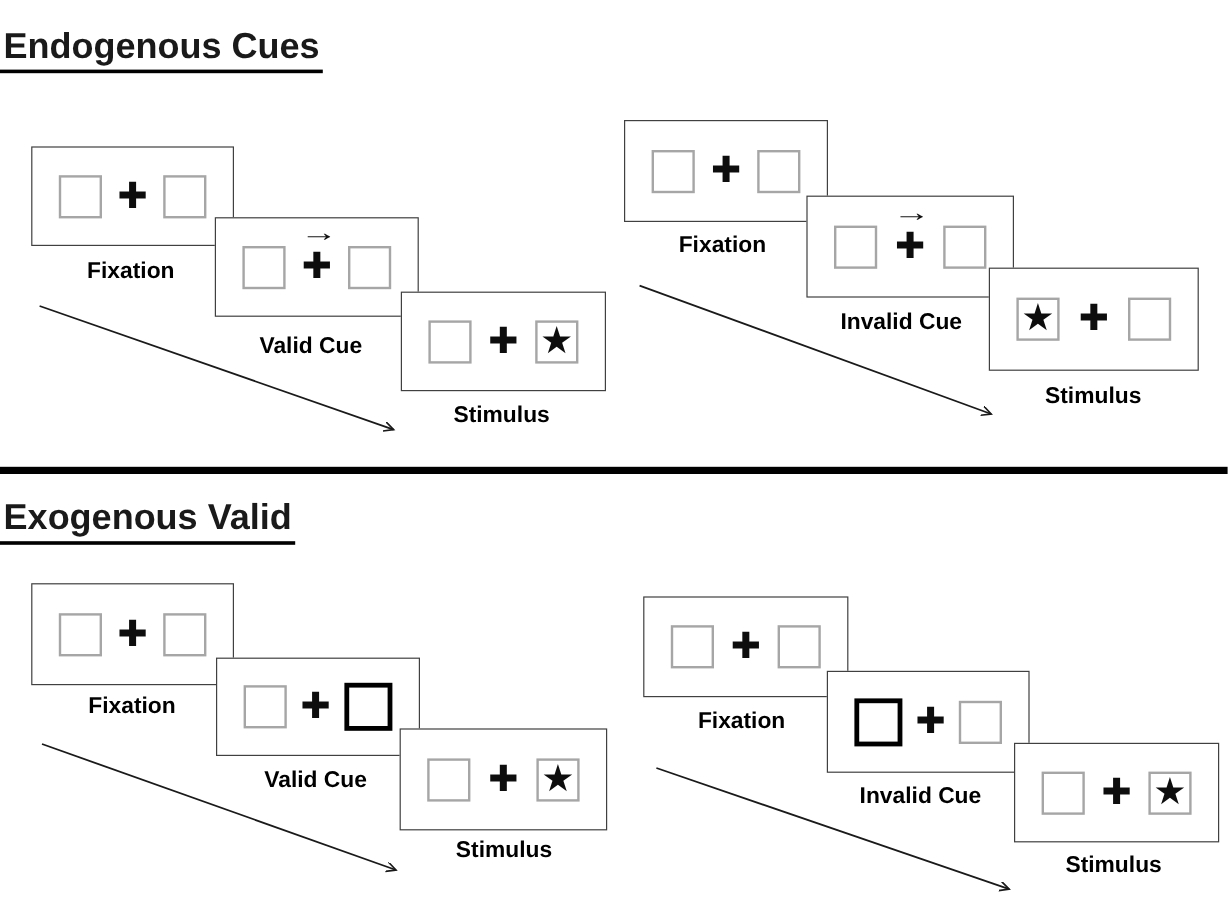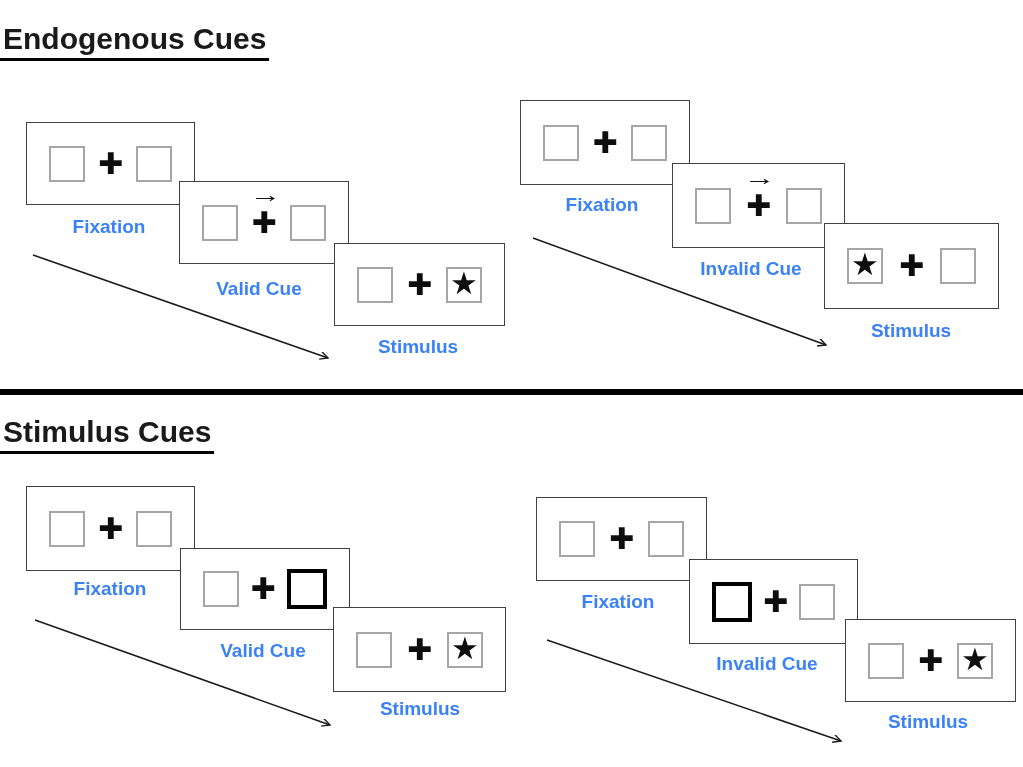--- a/index.html
+++ b/index.html
@@ -23,21 +23,21 @@
   .sq.highlight{width:40px;height:40px;border:4px solid #000;}
   .star{font-size:31px;line-height:1;color:#0d0d0d;margin-top:-3px;}
 
   .plus{position:relative;font-size:30px;line-height:1;color:#0d0d0d;
         display:flex;align-items:center;justify-content:center;}
   .cue-arrow{position:absolute;left:50%;top:-24px;
              transform:translateX(-42%) scaleX(1.5);
              font-size:21px;line-height:1;color:#111;}
 
   .plabel{position:absolute;transform:translateX(-50%);white-space:nowrap;
-          font-size:19px;font-weight:bold;color:#3b82f6;}
+          font-size:19px;font-weight:bold;color:#000000;}
 
   .seq-arrow{position:absolute;}
 
   
   #en-v-p1{left:26px;top:122px;width:169px;height:83px;}
   #en-v-p2{left:179px;top:181px;width:170px;height:83px;}
   #en-v-p3{left:334px;top:243px;width:171px;height:83px;}
   #en-v-l1{left:109px;top:216px;}
   #en-v-l2{left:259px;top:278px;}
   #en-v-l3{left:418px;top:336px;}
@@ -143,21 +143,21 @@
     </div>
   <div class="sq"></div>
 </div>
 <div class="plabel" id="en-i-l1">Fixation</div>
 <div class="plabel" id="en-i-l2">Invalid Cue</div>
 <div class="plabel" id="en-i-l3">Stimulus</div>
 
 <div id="divider"></div>
 
 <div class="section-title" id="title-exo">
-  <span>Stimulus Cues</span>
+  <span>Exogenous Valid</span>
 </div>
 
 <svg class="seq-arrow" id="ex-v-arrow" width="315" height="123">
   <line x1="8" y1="8" x2="303" y2="113" stroke="#1a1a1a" stroke-width="1.5" marker-end="url(#ah)"></line>
 </svg>
 <div class="panel" id="ex-v-p1">
   <div class="sq"></div>
   <div class="plus">
       <span>✚</span>
     </div>

